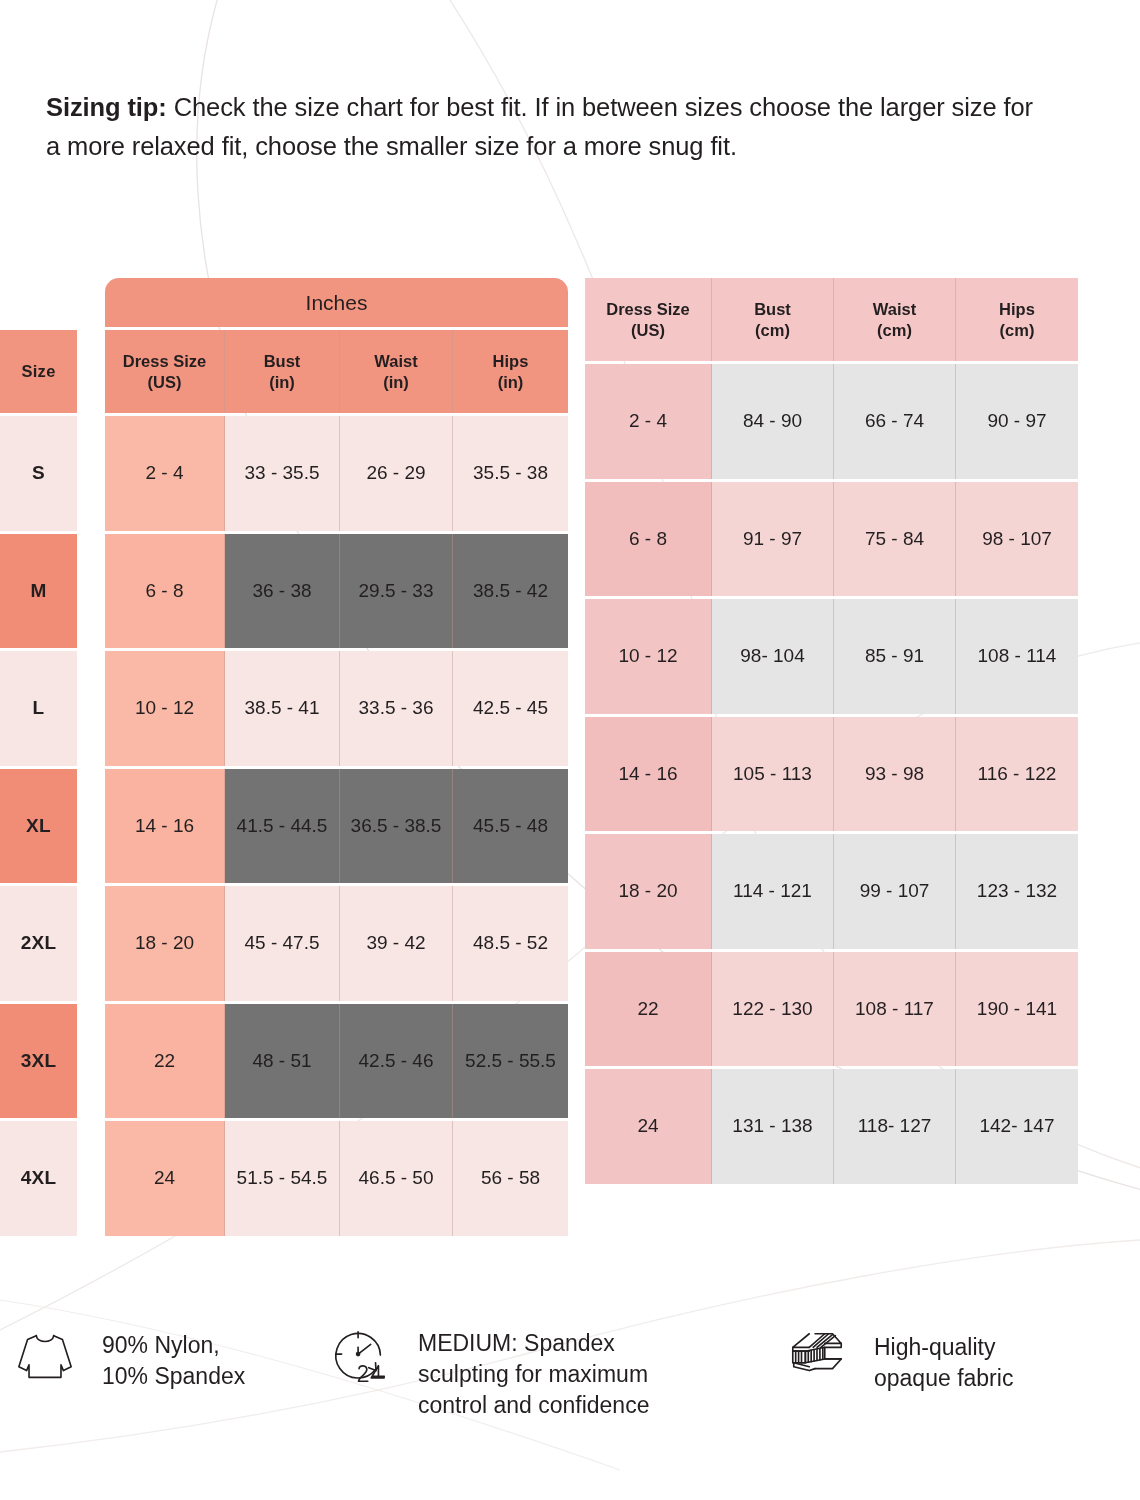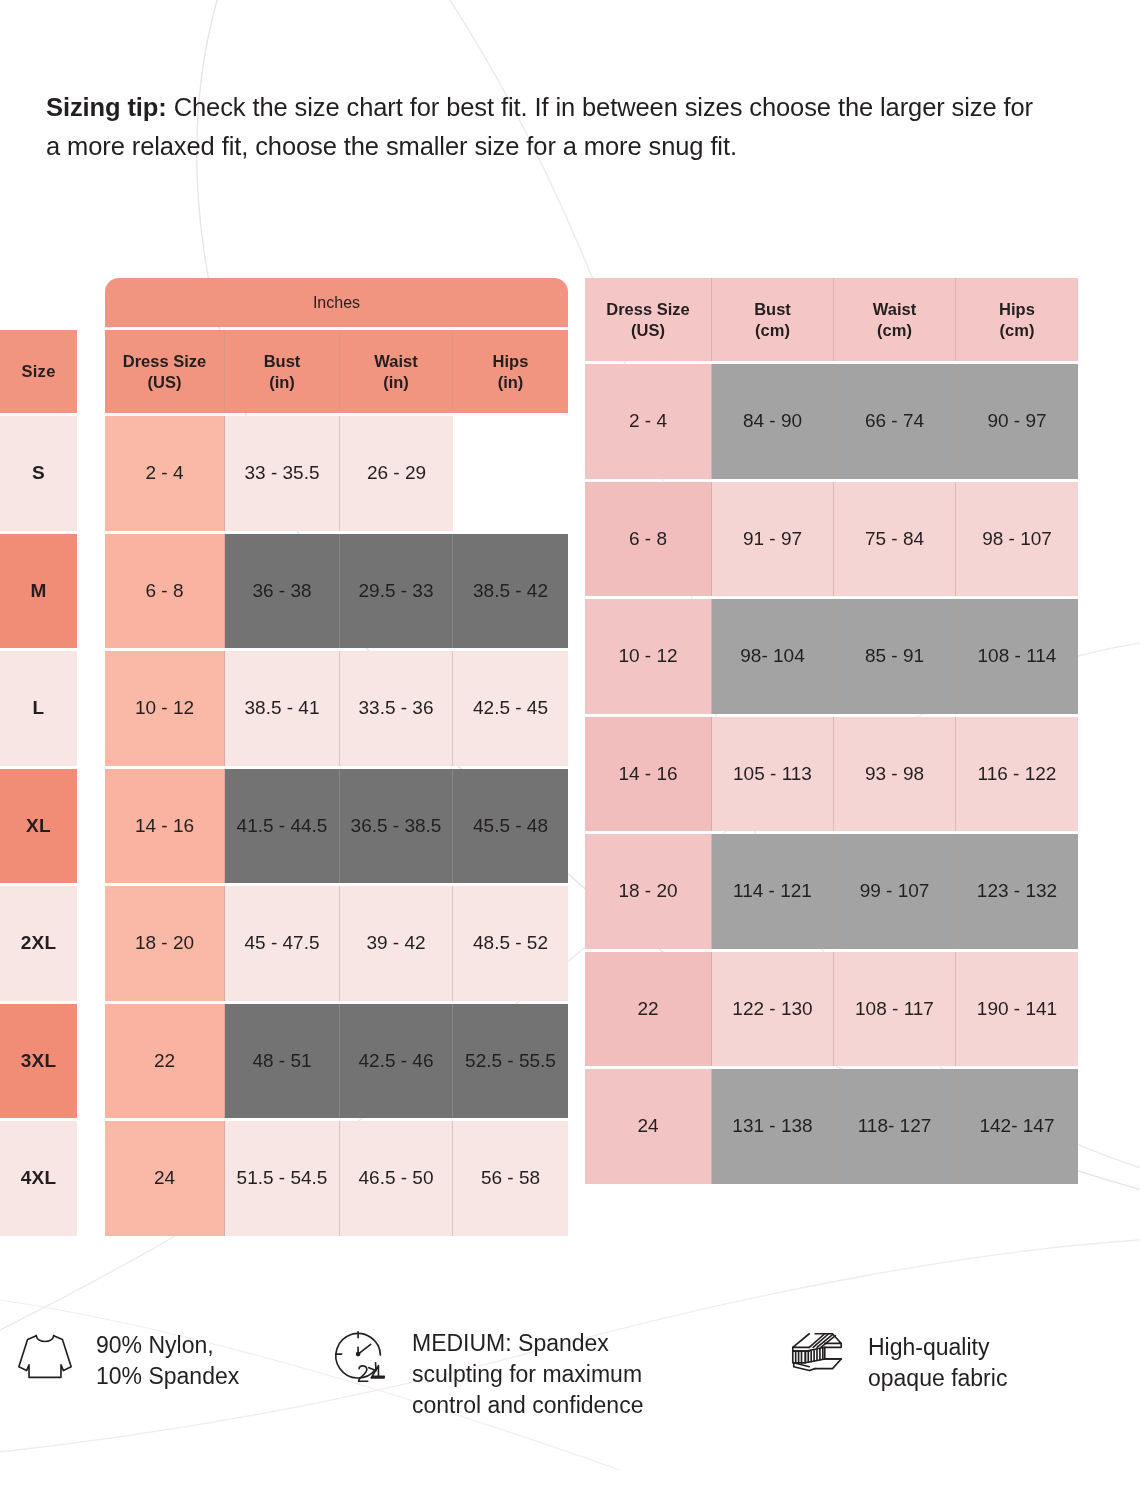--- a/index.html
+++ b/index.html
@@ -86,21 +86,21 @@
     top: 0;
   }
   .tbl.inches { left: 105px; width: 463px; }
   .tbl.cm     { left: 585px; width: 493px; }
 
   .tbl .banner {
     height: 49px;
     display: flex;
     align-items: center;
     justify-content: center;
-    font-size: 16px;
+    font-size: 21px;
     border-radius: 14px 14px 0 0;
     color: #231f20;
     margin-bottom: 3px;
   }
   .tbl.inches .banner { background: #f29580; }
   .tbl.cm     .banner { background: #f4c6c6; }
 
   .tbl .row {
     display: flex;
     margin-bottom: 3px;
@@ -131,21 +131,21 @@
   .tbl .row.brow { height: 114.5px; }
 
   
   .tbl.inches .row.brow.odd  .c.dress { background: #f9b9a6; }
   .tbl.inches .row.brow.odd  .c.m     { background: #f7e6e4; }
   .tbl.inches .row.brow.even .c.dress { background: #f9b3a0; }
   .tbl.inches .row.brow.even .c.m     { background: #737373; }
 
   
   .tbl.cm .row.brow.odd  .c.dress { background: #f2c4c4; }
-  .tbl.cm .row.brow.odd  .c.m     { background: #a3a3a3; }
+  .tbl.cm .row.brow.odd  .c.m     { background: #e5e5e5; }
   .tbl.cm .row.brow.even .c.dress { background: #f1bdbd; }
   .tbl.cm .row.brow.even .c.m     { background: #f5d4d4; }
 
   
   .tbl.inches .c.dress { width: 120px; }
   .tbl.inches .c.bust  { width: 115px; }
   .tbl.inches .c.waist { width: 113px; }
   .tbl.inches .c.hips  { width: 115px; }
 
   
@@ -167,21 +167,21 @@
     left: 0;
     top: 1318px;
     width: 1140px;
     height: 140px;
     z-index: 3;
   }
   .feature {
     position: absolute;
     display: flex;
     align-items: flex-start;
-    gap: 20px;
+    gap: 26px;
   }
   .feature.f1 { left: 14px;  top: 8px;  width: 300px; }
   .feature.f2 { left: 330px; top: 8px;  width: 400px; }
   .feature.f3 { left: 786px; top: 8px;  width: 330px; }
 
   .feature .ficon {
     flex: 0 0 auto;
     width: 62px;
     height: 62px;
     display: flex;
@@ -246,20 +246,21 @@
         <div class="c hips">
           <span class="hline1">Hips</span>
           <span class="hline2">(in)</span>
         </div>
       </div>
 
       <div class="row brow odd">
         <div class="c dress m-dress">2 - 4</div>
         <div class="c bust m">33 - 35.5</div>
         <div class="c waist m">26 - 29</div>
+        <div class="c hips m">35.5 - 38</div>
       </div>
       <div class="row brow even">
         <div class="c dress">6 - 8</div>
         <div class="c bust m">36 - 38</div>
         <div class="c waist m">29.5 - 33</div>
         <div class="c hips m">38.5 - 42</div>
       </div>
       <div class="row brow odd">
         <div class="c dress">10 - 12</div>
         <div class="c bust m">38.5 - 41</div>

